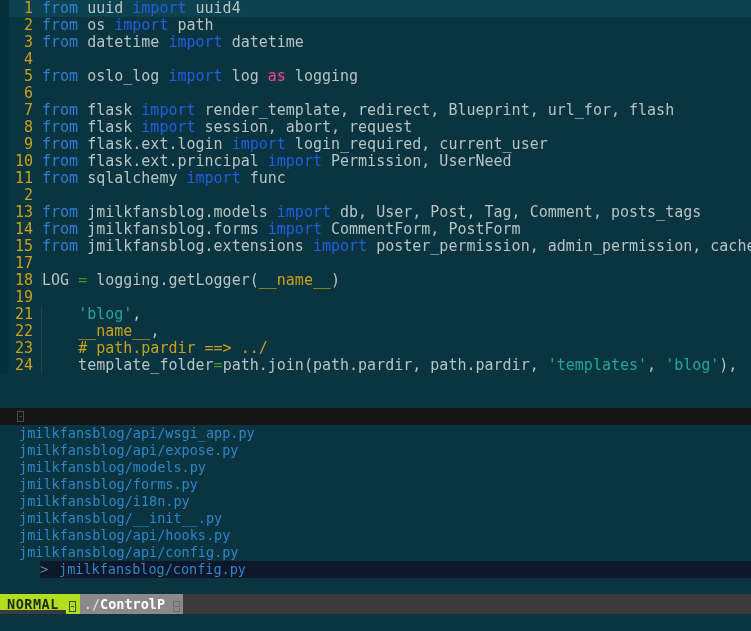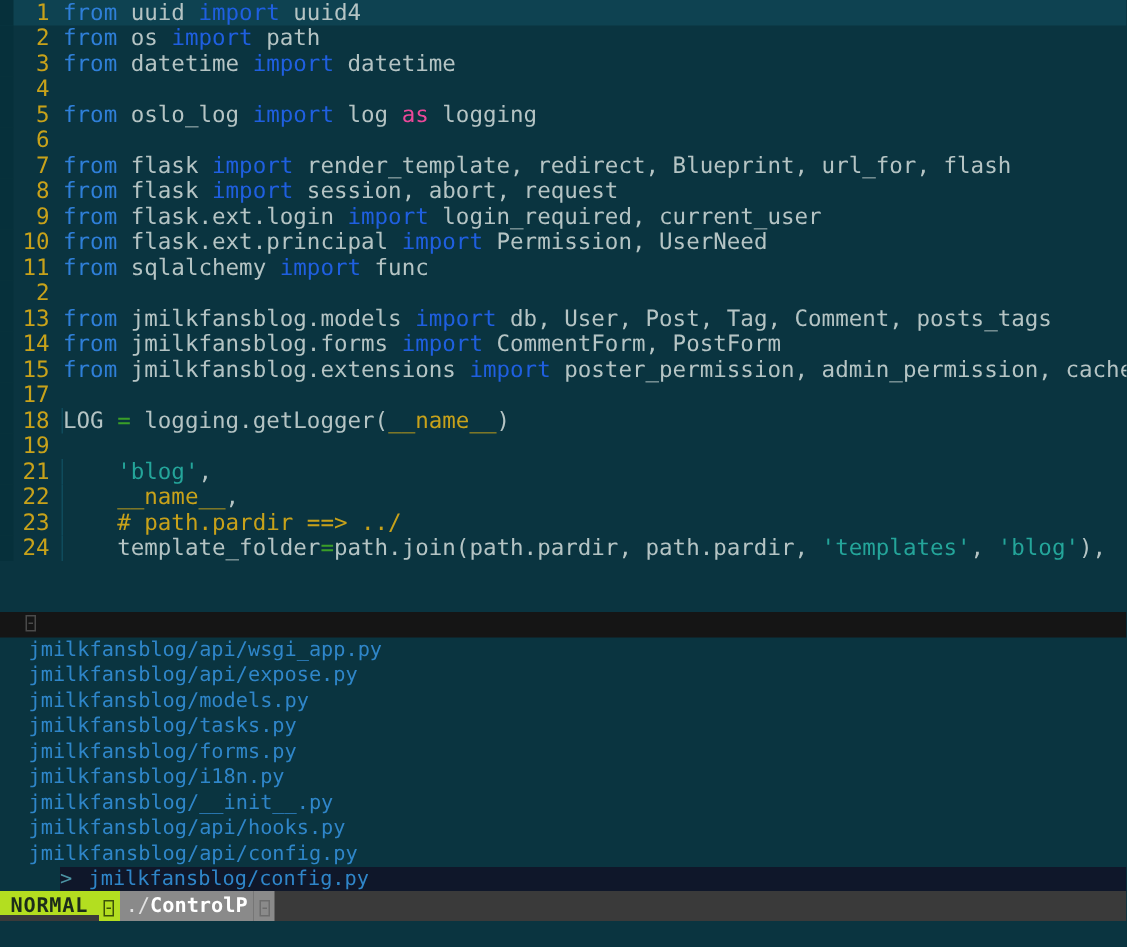--- a/index.html
+++ b/index.html
@@ -250,21 +250,20 @@
       <div class="code-line"><span class="signcol"></span><span class="lnum">22</span><span class="codetext"><span class="id">    </span><span class="dunder">__name__</span><span class="punct">,</span></span><span class="guide"></span></div>
       <div class="code-line"><span class="signcol"></span><span class="lnum">23</span><span class="codetext"><span class="id">    </span><span class="comment"># path.pardir ==&gt; ../</span></span><span class="guide"></span></div>
       <div class="code-line"><span class="signcol"></span><span class="lnum">24</span><span class="codetext"><span class="id">    template_folder</span><span class="k-op">=</span><span class="id">path.join(path.pardir, path.pardir, </span><span class="str">'templates'</span><span class="punct">, </span><span class="str">'blog'</span><span class="punct">),</span></span><span class="guide"></span></div>
     </div>
 
   <div class="ctrlp" id="ctrlp">
       <div class="cp-row selected"><span class="cp-sign"></span><span style="padding-left: 8px;"><span class="missing-glyph"></span></span></div>
       <div class="cp-row"><span class="cp-sign"></span><span class="cp-text"><span>jmilkfansblog/api/wsgi_app.py</span></span></div>
       <div class="cp-row"><span class="cp-sign"></span><span class="cp-text"><span>jmilkfansblog/api/expose.py</span></span></div>
       <div class="cp-row"><span class="cp-sign"></span><span class="cp-text"><span>jmilkfansblog/models.py</span></span></div>
-      <div class="cp-row"><span class="cp-sign"></span><span class="cp-text"><span>jmilkfansblog/tasks.py</span></span></div>
       <div class="cp-row"><span class="cp-sign"></span><span class="cp-text"><span>jmilkfansblog/forms.py</span></span></div>
       <div class="cp-row"><span class="cp-sign"></span><span class="cp-text"><span>jmilkfansblog/i18n.py</span></span></div>
       <div class="cp-row"><span class="cp-sign"></span><span class="cp-text"><span>jmilkfansblog/__init__.py</span></span></div>
       <div class="cp-row"><span class="cp-sign"></span><span class="cp-text"><span>jmilkfansblog/api/hooks.py</span></span></div>
       <div class="cp-row"><span class="cp-sign"></span><span class="cp-text"><span>jmilkfansblog/api/config.py</span></span></div>
       <div class="cp-row cp-cursor"><span class="cp-sign">&gt;</span><span class="cp-text"><span>jmilkfansblog/config.py</span></span></div>
     </div>
 
   <div class="statusline">
     <span class="sl-mode">NORMAL</span><span class="sl-sep"><span class="mg"></span></span><span class="sl-file"><span class="dim">./</span><span class="strong">ControlP</span></span><span class="sl-sep2"><span class="mg"></span></span>

